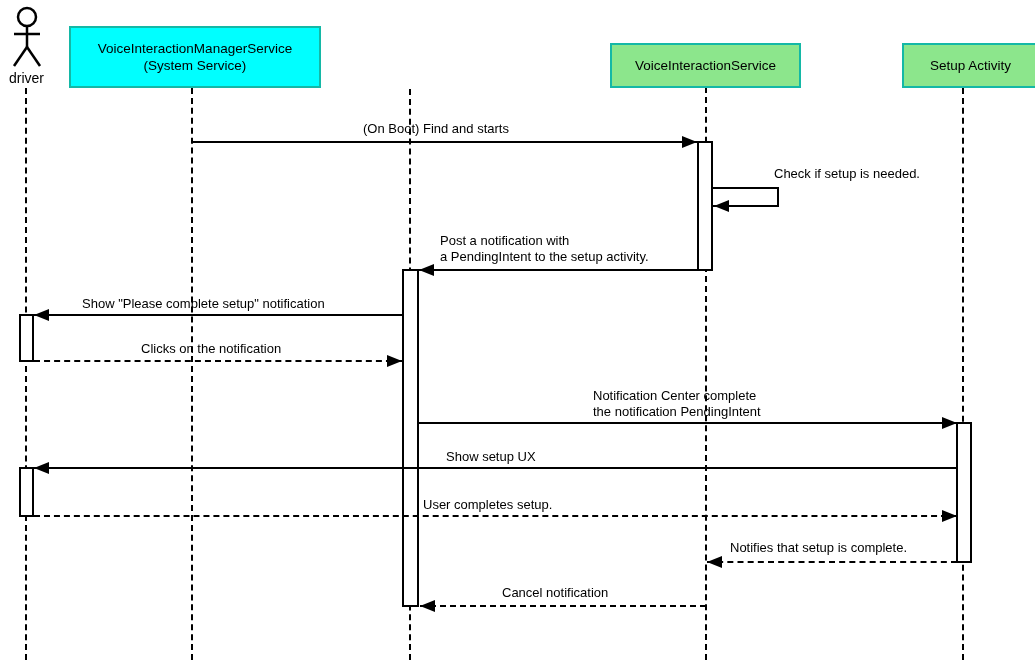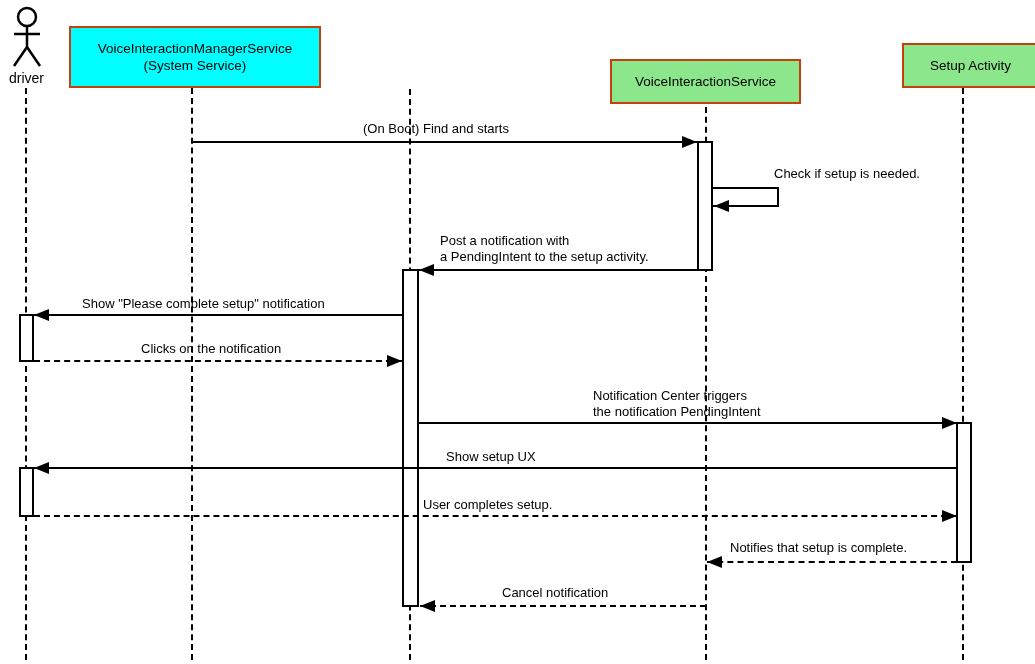--- a/index.html
+++ b/index.html
@@ -1,20 +1,20 @@
 <!DOCTYPE html>
 <html><head>
 <meta charset="utf-8">
 <style>
   html,body{margin:0;padding:0;background:#ffffff;}
   body{font-family:"Liberation Sans", sans-serif; color:#000;}
   .stage{position:relative;width:1035px;height:664px;background:#fff;overflow:hidden;}
 
   
-  .pbox{position:absolute;box-sizing:border-box;border:2px solid #c2410c;
+  .pbox{position:absolute;box-sizing:border-box;border:2px solid #14b8a6;
         display:flex;align-items:center;justify-content:center;text-align:center;
         font-size:13.5px;line-height:17px;white-space:pre-line;z-index:3;}
   .fill-cyan{background:#00ffff;}
   .fill-green{background:#8ce68c;}
 
   
   .actor{position:absolute;left:4px;top:5px;width:45px;z-index:3;}
   .actor svg{display:block;margin:0 auto;}
   .actor-label{text-align:center;font-size:14px;margin-top:1px;}
 
@@ -54,21 +54,21 @@
       <line x1="22" y1="42" x2="9" y2="61" stroke="#000" stroke-width="2.5"></line>
       <line x1="22" y1="42" x2="35" y2="61" stroke="#000" stroke-width="2.5"></line>
     </svg>
     <div class="actor-label">driver</div>
   </div>
 
   <div class="pbox fill-cyan" style="left:69px;top:26px;width:252px;height:62px;">
     <span>VoiceInteractionManagerService
 (System Service)</span>
   </div>
-  <div class="pbox fill-green" style="left:610px;top:59px;width:191px;height:45px;">
+  <div class="pbox fill-green" style="left:610px;top:43px;width:191px;height:45px;">
     <span>VoiceInteractionService</span>
   </div>
   <div class="pbox fill-green" style="left:902px;top:43px;width:137px;height:45px;">
     <span>Setup Activity</span>
   </div>
 
   <div class="act" style="left:697px;top:141px;width:16px;height:130px;"></div>
   <div class="act" style="left:402px;top:269px;width:17px;height:338px;"></div>
   <div class="act" style="left:19px;top:314px;width:15px;height:48px;"></div>
   <div class="act" style="left:956px;top:422px;width:16px;height:141px;"></div>
@@ -101,21 +101,21 @@
 
   <div>
     <div class="mline dashed" style="left:34px;top:360px;width:368px;"></div>
     <div class="arr arr-r" style="left:387px;top:355px;"></div>
     <div class="msg-label" style="left:141px;top:341px;">Clicks on the notification</div>
   </div>
 
   <div>
     <div class="mline" style="left:419px;top:422px;width:538px;"></div>
     <div class="arr arr-r" style="left:942px;top:417px;"></div>
-    <div class="msg-label" style="left:593px;top:388px;">Notification Center triggers
+    <div class="msg-label" style="left:593px;top:388px;">Notification Center complete
 the notification PendingIntent</div>
   </div>
 
   <div>
     <div class="mline" style="left:34px;top:467px;width:923px;"></div>
     <div class="arr arr-l" style="left:34px;top:462px;"></div>
     <div class="msg-label" style="left:446px;top:449px;">Show setup UX</div>
   </div>
 
   <div>

